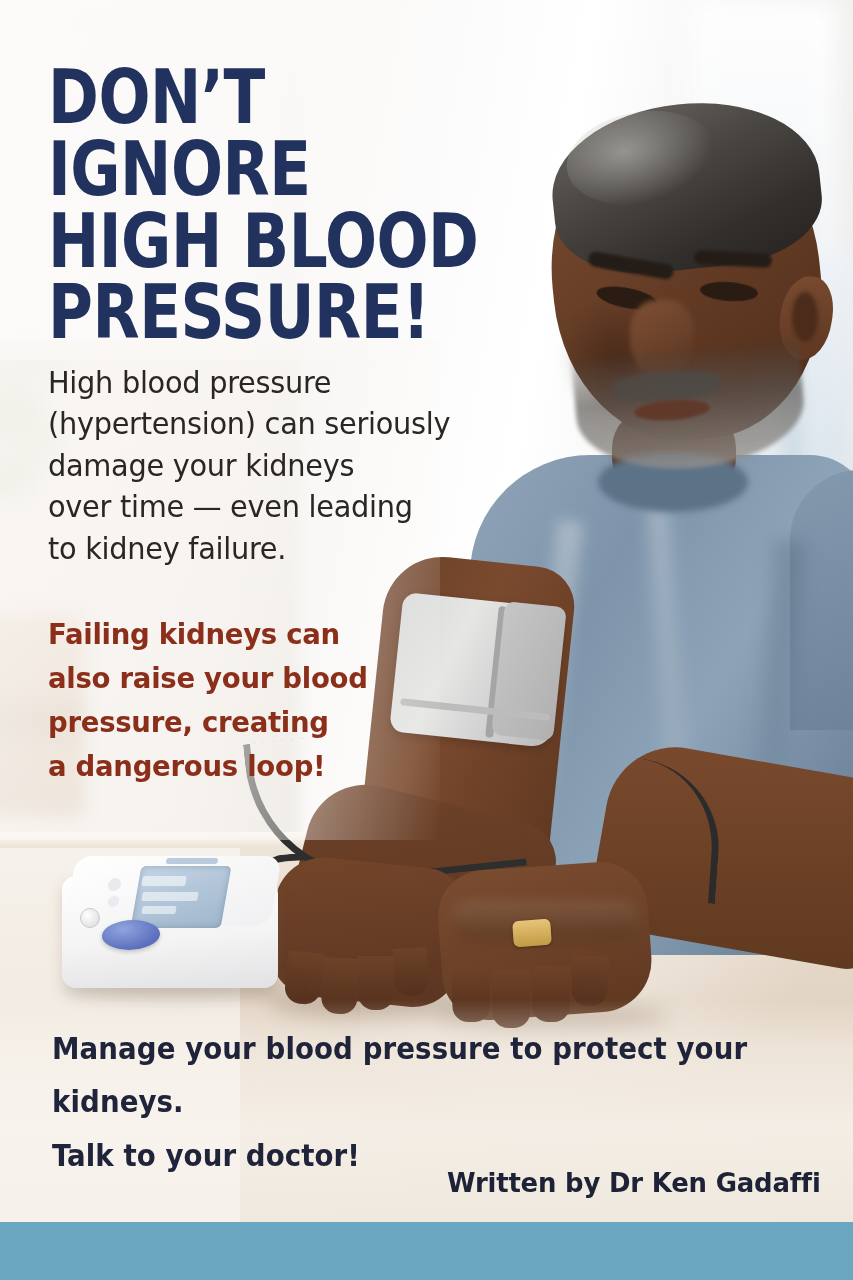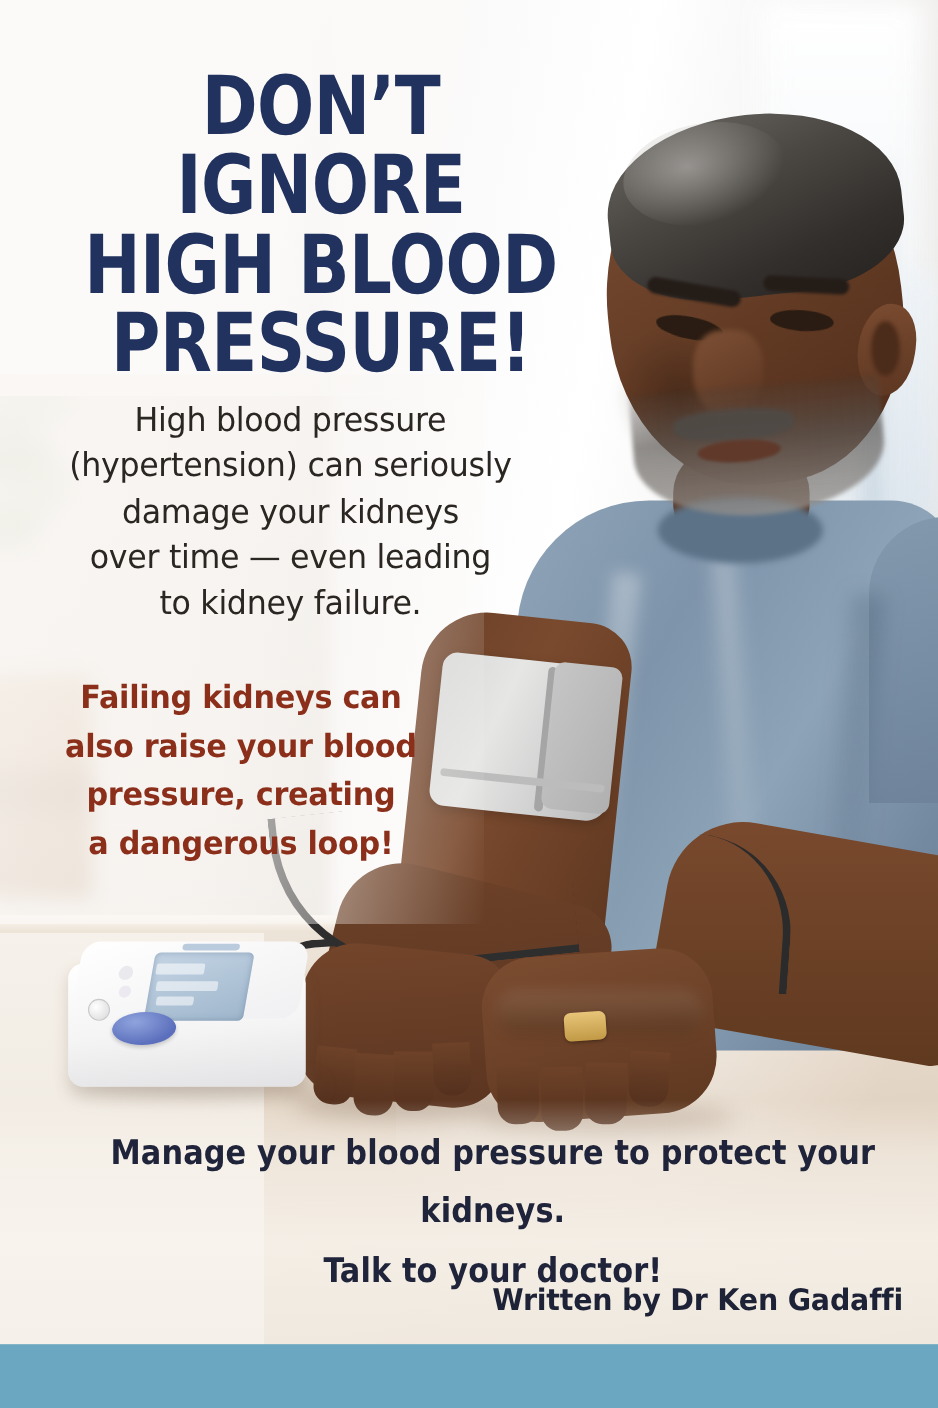--- a/index.html
+++ b/index.html
@@ -399,21 +399,21 @@
   .scrim-body {
     position:absolute; left:0; top:340px; width:440px; height:500px;
     background:linear-gradient(100deg, rgba(250,247,244,.88) 0%, rgba(250,247,244,.72) 50%, rgba(250,247,244,0) 100%);
   }
   .scrim-bottom {
     position:absolute; left:0; top:1000px; width:853px; height:230px;
     background:linear-gradient(180deg, rgba(250,245,238,0) 0%, rgba(250,245,238,.55) 22%, rgba(250,246,240,.80) 55%, rgba(249,245,239,.72) 100%);
   }
 
   
-  .content { position:absolute; inset:0;text-align:center; }
+  .content { position:absolute; inset:0; }
 
   .headline {
     position:absolute; left:48px; top:62px; width:530px;
     font-family:"Liberation Sans Narrow","DejaVu Sans Condensed","Liberation Sans", sans-serif;
     font-weight:bold;
     font-size:74px;
     line-height:.97;
     letter-spacing:-.5px;
     color:#21325e;
     text-transform:uppercase;

